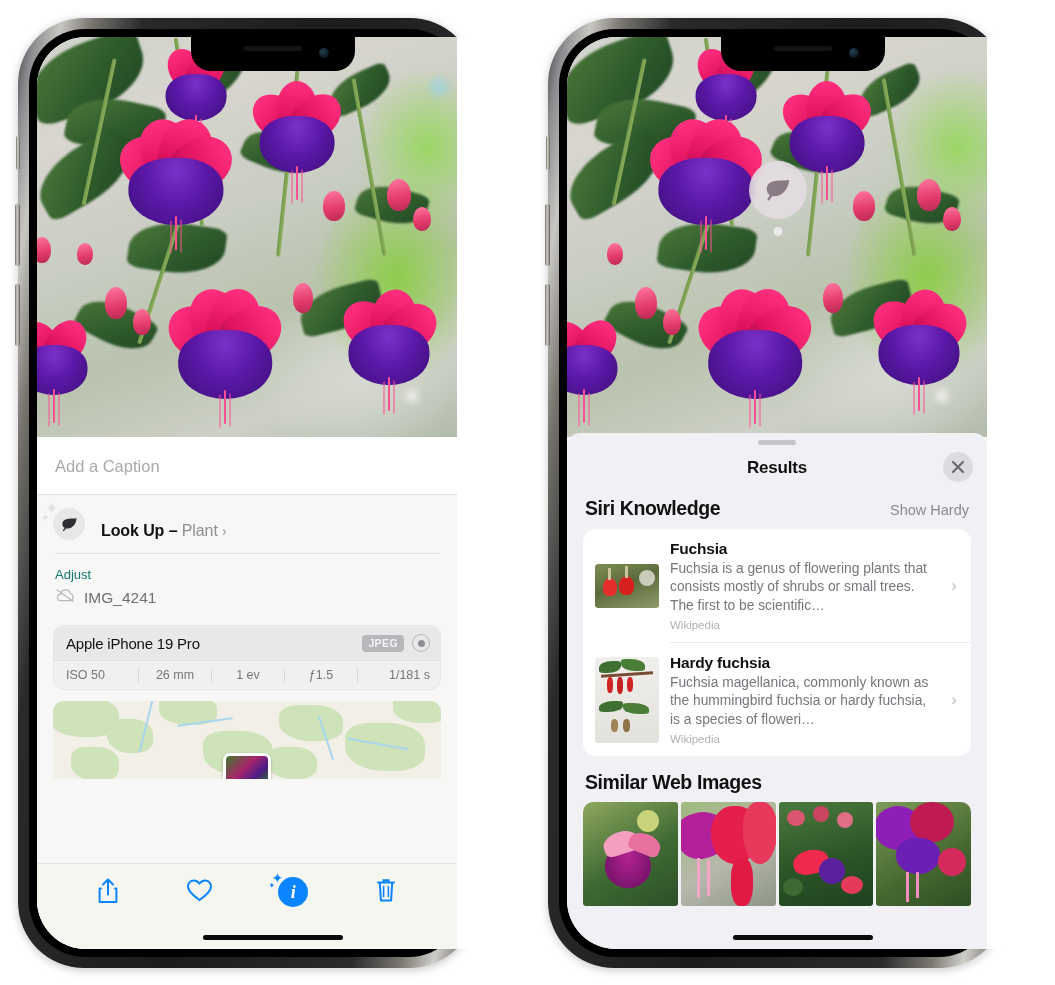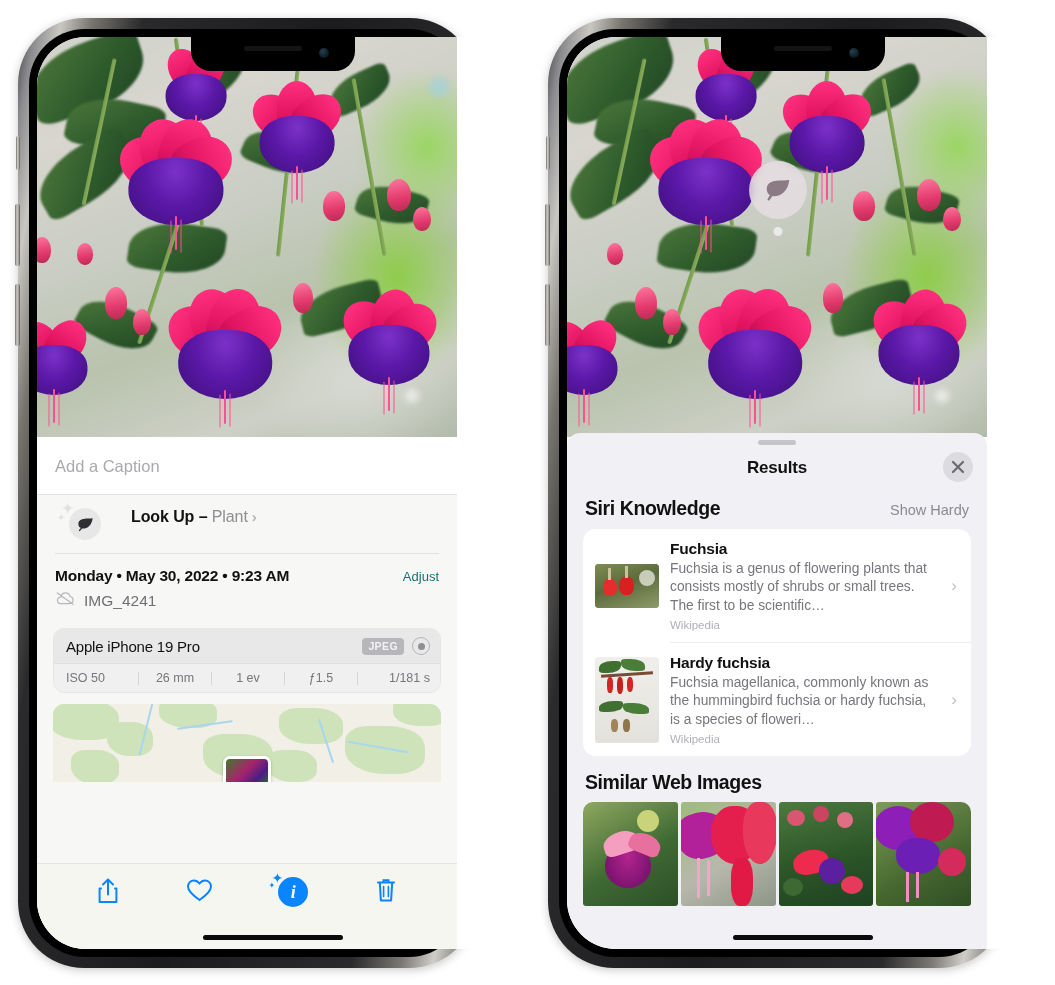--- a/index.html
+++ b/index.html
@@ -123,22 +123,22 @@
     background: #f7f7f6;
     display: flex; flex-direction: column;
   }
   .caption-row {
     background: #ffffff; padding: 20px 18px 18px 18px;
     border-bottom: 1px solid #e3e3e3;
   }
   .caption-placeholder { font-size: 16.5px; color: #a9a9ae; }
 
   .lookup-row {
-    display: flex; align-items: flex-start; gap: 30px;
-    padding: 13px 18px 13px 32px;
+    display: flex; align-items: flex-end; gap: 16px;
+    padding: 13px 18px 13px 16px;
     background: #f7f7f6;
   }
   .lookup-badge {
     position: relative; width: 32px; height: 32px; border-radius: 50%;
     background: #e7e7e8; display: flex; align-items: center; justify-content: center;
     flex: 0 0 auto;
   }
   .sparkle { position: absolute; color: #e2e2e4; }
   .sparkle.s1 { left: -8px; top: -9px; font-size: 16px; }
   .sparkle.s2 { left: -12px; top: 4px;  font-size: 10px; }
@@ -396,21 +396,20 @@
             </div>
             <div class="lookup-text">
               <span>Look Up – </span><span class="sub">Plant</span><span class="chev">›</span>
             </div>
           </div>
 
           <div class="divider"></div>
 
           <div class="date-block">
             <div class="date-line">
-              <div class="date-text">Monday • May 30, 2022 • 9:23 AM</div>
               <div class="adjust-link">Adjust</div>
             </div>
             <div class="file-line">
               <span>
                 <svg width="20" height="15" viewBox="0 0 26 19" aria-hidden="true">
                   <path d="M7 16.2h11.2c3 0 5.3-2 5.3-4.7 0-2.4-1.7-4.3-4-4.6C19 4 16.7 2.2 13.8 2.2 10.6 2.2 8 4.6 7.7 7.8 5.1 8 3.2 9.9 3.2 12.2c0 2.3 1.7 4 3.8 4z" fill="none" stroke="#b6b6bb" stroke-width="1.5"></path>
                   <path d="M3 2.2L23.5 17" stroke="#b6b6bb" stroke-width="1.6" stroke-linecap="round"></path>
                 </svg>
               </span>
               <span class="file-name">IMG_4241</span>

